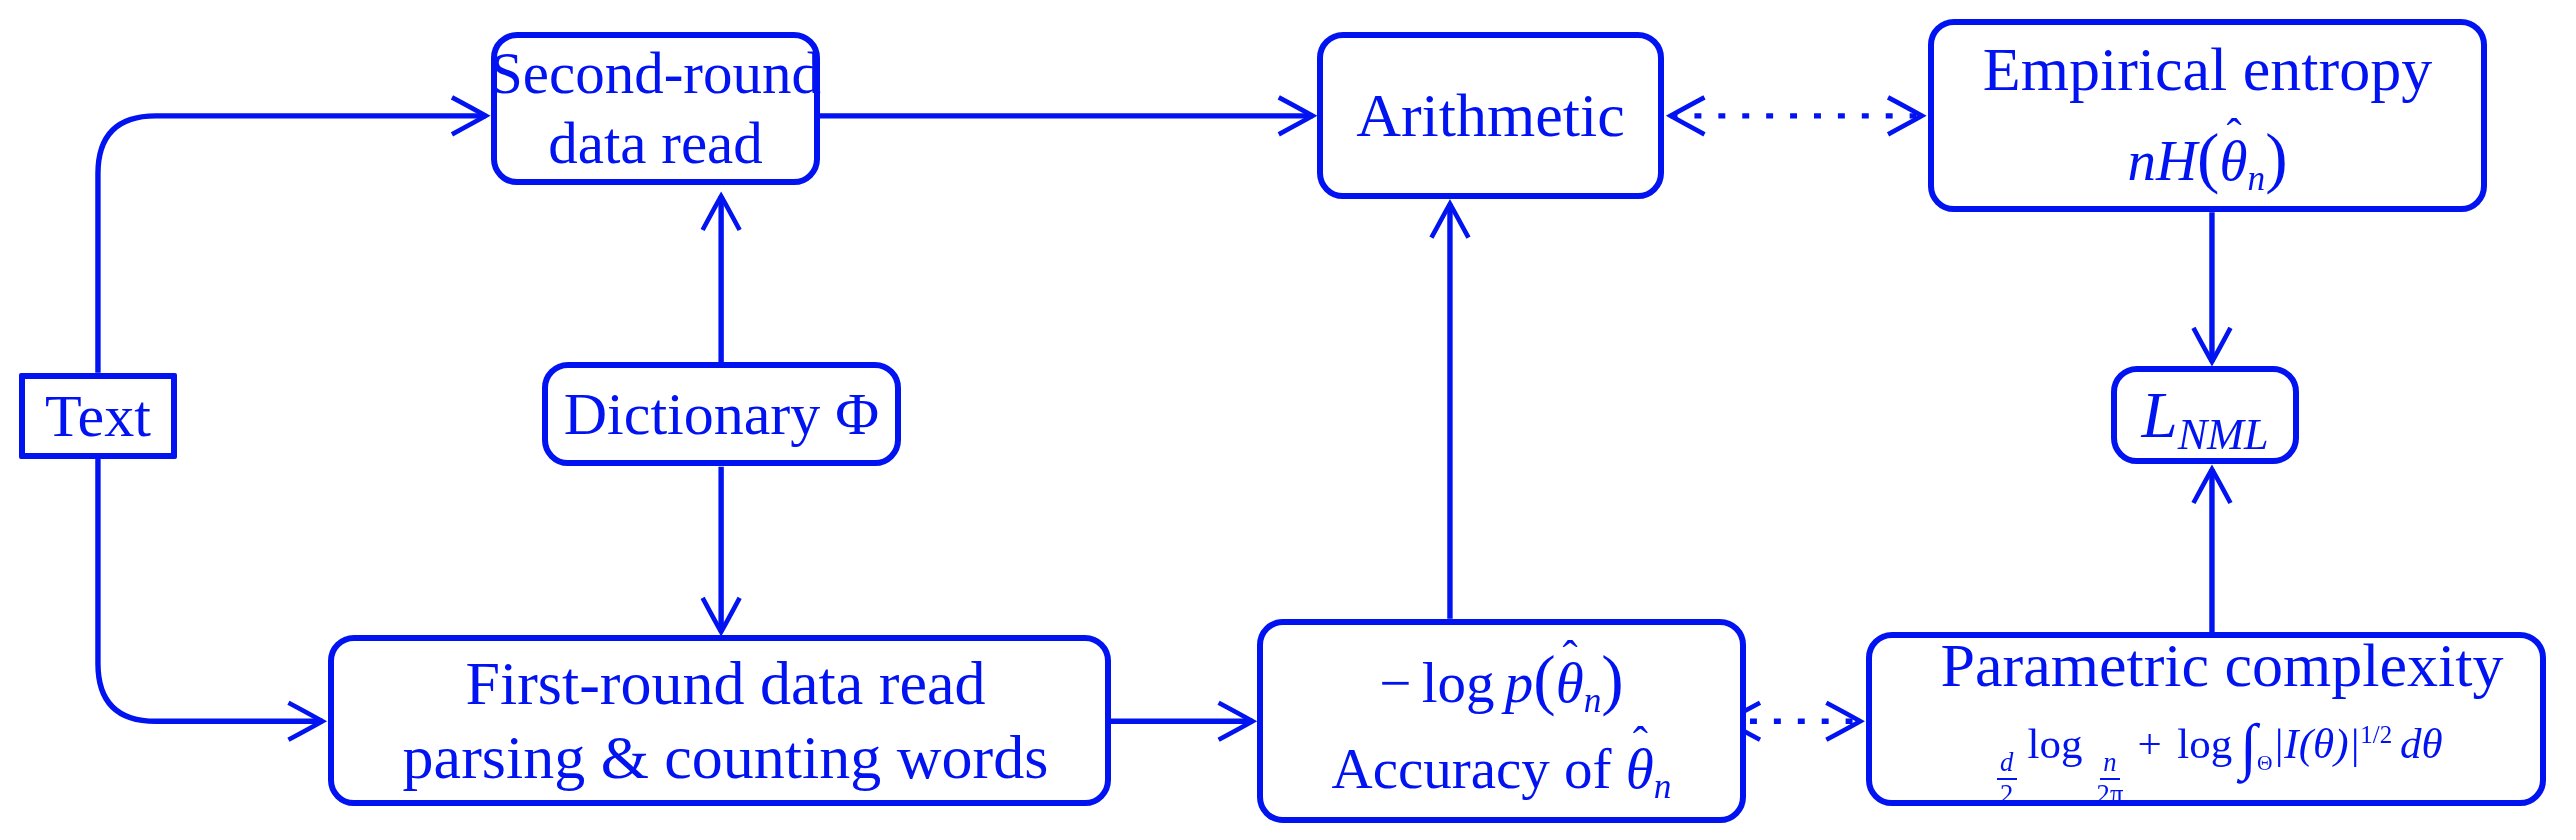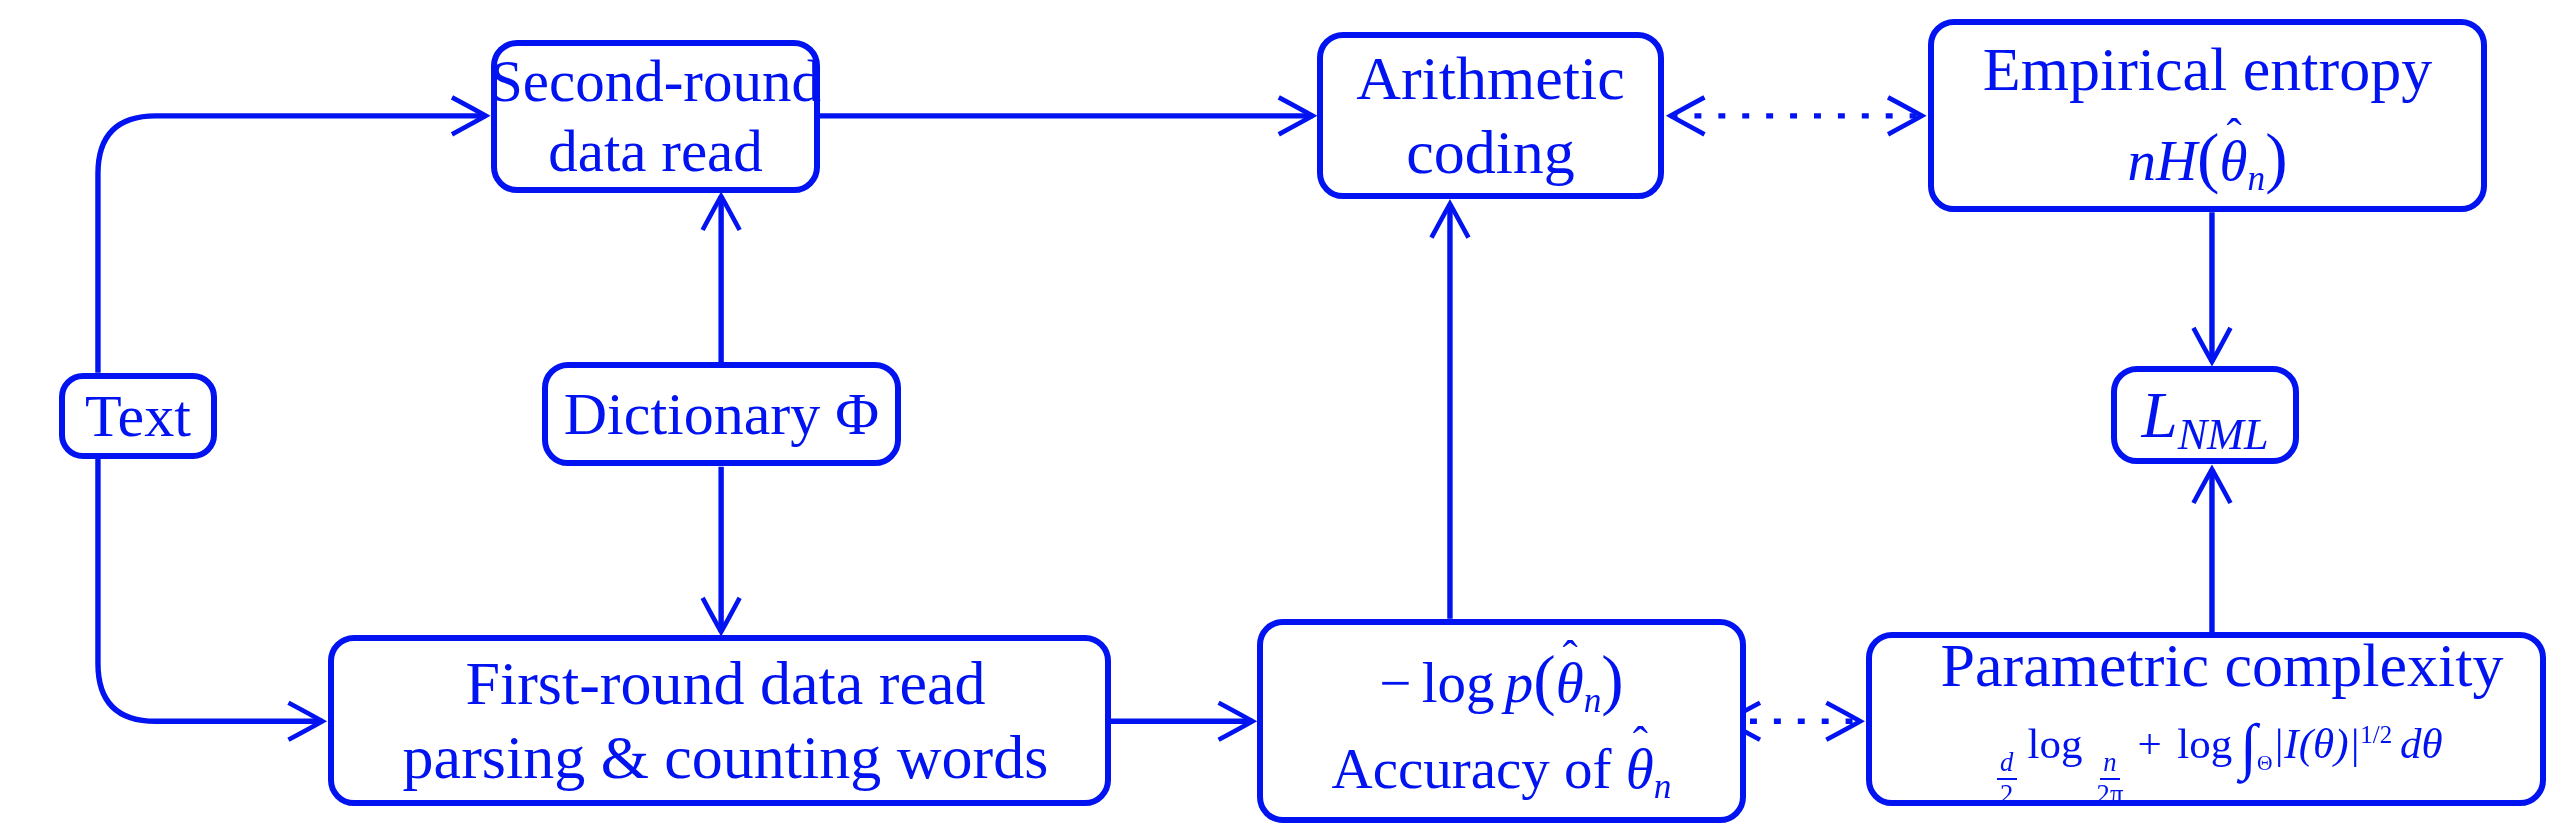--- a/index.html
+++ b/index.html
@@ -27,22 +27,22 @@
     border-radius: 26px;
     display: flex;
     flex-direction: column;
     align-items: center;
     justify-content: center;
     text-align: center;
     white-space: nowrap;
   }
   .node .ln { line-height: 1.18; white-space: nowrap; }
 
-  #node-text          { left: 19px;   top: 373px; width: 158px;  height: 86px; font-size: 60px; border-radius: 24px; margin-left: 40px; }
-  #node-second-round  { left: 491px;  top: 40px;  width: 329px;  height: 153px; font-size: 59px; }
+  #node-text          { left: 19px;   top: 373px; width: 158px;  height: 86px; font-size: 60px; border-radius: 2px; }
+  #node-second-round  { left: 491px;  top: 32px;  width: 329px;  height: 153px; font-size: 59px; }
   #node-dictionary    { left: 542px;  top: 362px; width: 359px;  height: 104px; font-size: 60px; }
   #node-first-round   { left: 328px;  top: 635px; width: 783px; height: 171px; font-size: 62px; padding-left: 12px; }
   #node-arithmetic    { left: 1317px; top: 32px;  width: 347px;  height: 167px; font-size: 62px; }
   #node-neglogp       { left: 1257px; top: 619px; width: 489px;  height: 204px; font-size: 57px; }
   #node-empirical     { left: 1928px; top: 19px;  width: 559px;  height: 193px; font-size: 62px; }
   #node-lnml          { left: 2111px; top: 366px; width: 188px;  height: 98px; font-size: 65px; justify-content: center; }
   #node-parametric    { left: 1866px; top: 632px; width: 680px;  height: 174px; font-size: 62px; padding-left: 32px; }
 
   .it { font-style: italic; }
   .rm { font-style: normal; }
@@ -126,21 +126,20 @@
     </div>
   </div>
 
   <div class="node" id="node-first-round">
     <div class="ln">First-round data read</div>
     <div class="ln">parsing &amp; counting words</div>
   </div>
 
   <div class="node" id="node-arithmetic">
     <div class="ln">Arithmetic</div>
-    <div class="ln">coding</div>
   </div>
 
   <div class="node" id="node-neglogp">
     <div class="ln formula">
       <span>−</span><span class="rm sp">log</span><span class="it">p</span><span class="paren">(</span><span class="hat"><span class="hat-mark">ˆ</span><span class="it">θ</span></span><sub class="it">n</sub><span class="paren">)</span>
     </div>
     <div class="ln">
       <span>Accuracy of</span>
       <span class="hat"><span class="hat-mark">ˆ</span><span class="it">θ</span></span><sub class="it">n</sub>
     </div>

